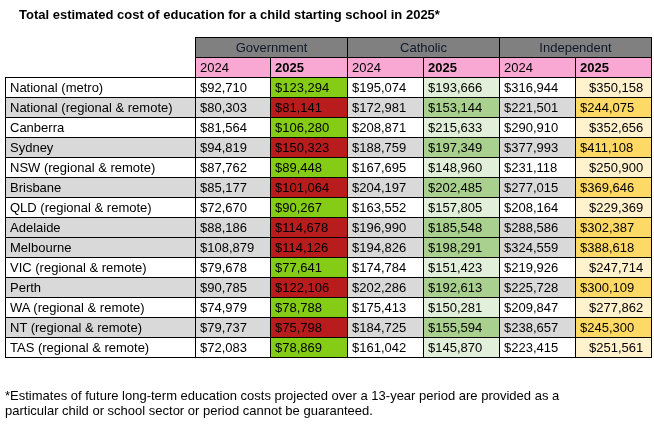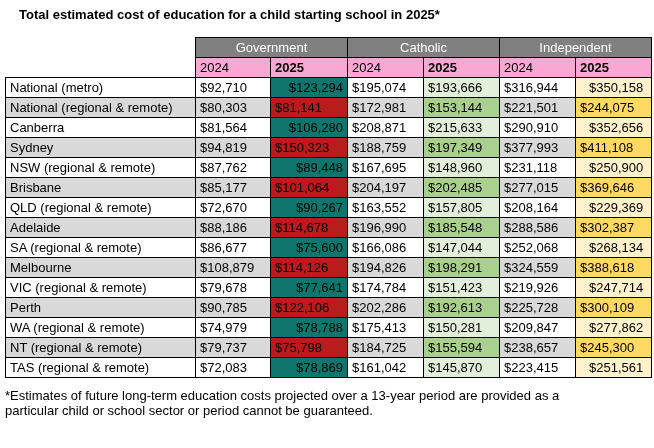--- a/index.html
+++ b/index.html
@@ -34,35 +34,35 @@
     line-height: 1;
     vertical-align: middle;
     white-space: nowrap;
     overflow: hidden;
     font-weight: normal;
   }
   thead tr { height: 19px; }
   .corner { border: none !important; background: #ffffff; }
   .grp {
     background: #808080;
-    color: #ffffff;
+    color: #0f172a;
     text-align: center;
   }
   .yr {
     background: #f9a8d4;
     text-align: left;
   }
   .yr.b25 { font-weight: bold; }
   td.lbl { padding-left: 5px; text-align: left; }
   td.num { padding-left: 7px; text-align: left; }
   td.y25 { font-weight: bold; }
   
   tr.row-even td.lbl, tr.row-even td.y24 { background: #ffffff; }
   tr.row-odd  td.lbl, tr.row-odd  td.y24 { background: #d9d9d9; }
-  tr.row-even td.gov25 { background: #0f766e; text-align: right; }
+  tr.row-even td.gov25 { background: #84cc16; }
   tr.row-odd  td.gov25 { background: #b91c1c; }
   tr.row-even td.cat25 { background: #e2efda; }
   tr.row-odd  td.cat25 { background: #a9d08e; }
   tr.row-even td.ind25 { background: #fff2cc; padding-left: 13px; }
   tr.row-odd  td.ind25 { background: #ffd966; }
   .footnote {
     position: absolute;
     left: 5px; top: 389px;
     font-size: 13px;
     line-height: 14.5px;
@@ -166,29 +166,20 @@
       </tr>
       <tr class="row-odd">
         <td class="lbl">Adelaide</td>
         <td class="num y24">$88,186</td>
         <td class="num y25 gov25">$114,678</td>
         <td class="num y24">$196,990</td>
         <td class="num y25 cat25">$185,548</td>
         <td class="num y24">$288,586</td>
         <td class="num y25 ind25">$302,387</td>
       </tr>
-      <tr class="row-even">
-        <td class="lbl">SA (regional &amp; remote)</td>
-        <td class="num y24">$86,677</td>
-        <td class="num y25 gov25">$75,600</td>
-        <td class="num y24">$166,086</td>
-        <td class="num y25 cat25">$147,044</td>
-        <td class="num y24">$252,068</td>
-        <td class="num y25 ind25">$268,134</td>
-      </tr>
       <tr class="row-odd">
         <td class="lbl">Melbourne</td>
         <td class="num y24">$108,879</td>
         <td class="num y25 gov25">$114,126</td>
         <td class="num y24">$194,826</td>
         <td class="num y25 cat25">$198,291</td>
         <td class="num y24">$324,559</td>
         <td class="num y25 ind25">$388,618</td>
       </tr>
       <tr class="row-even">

